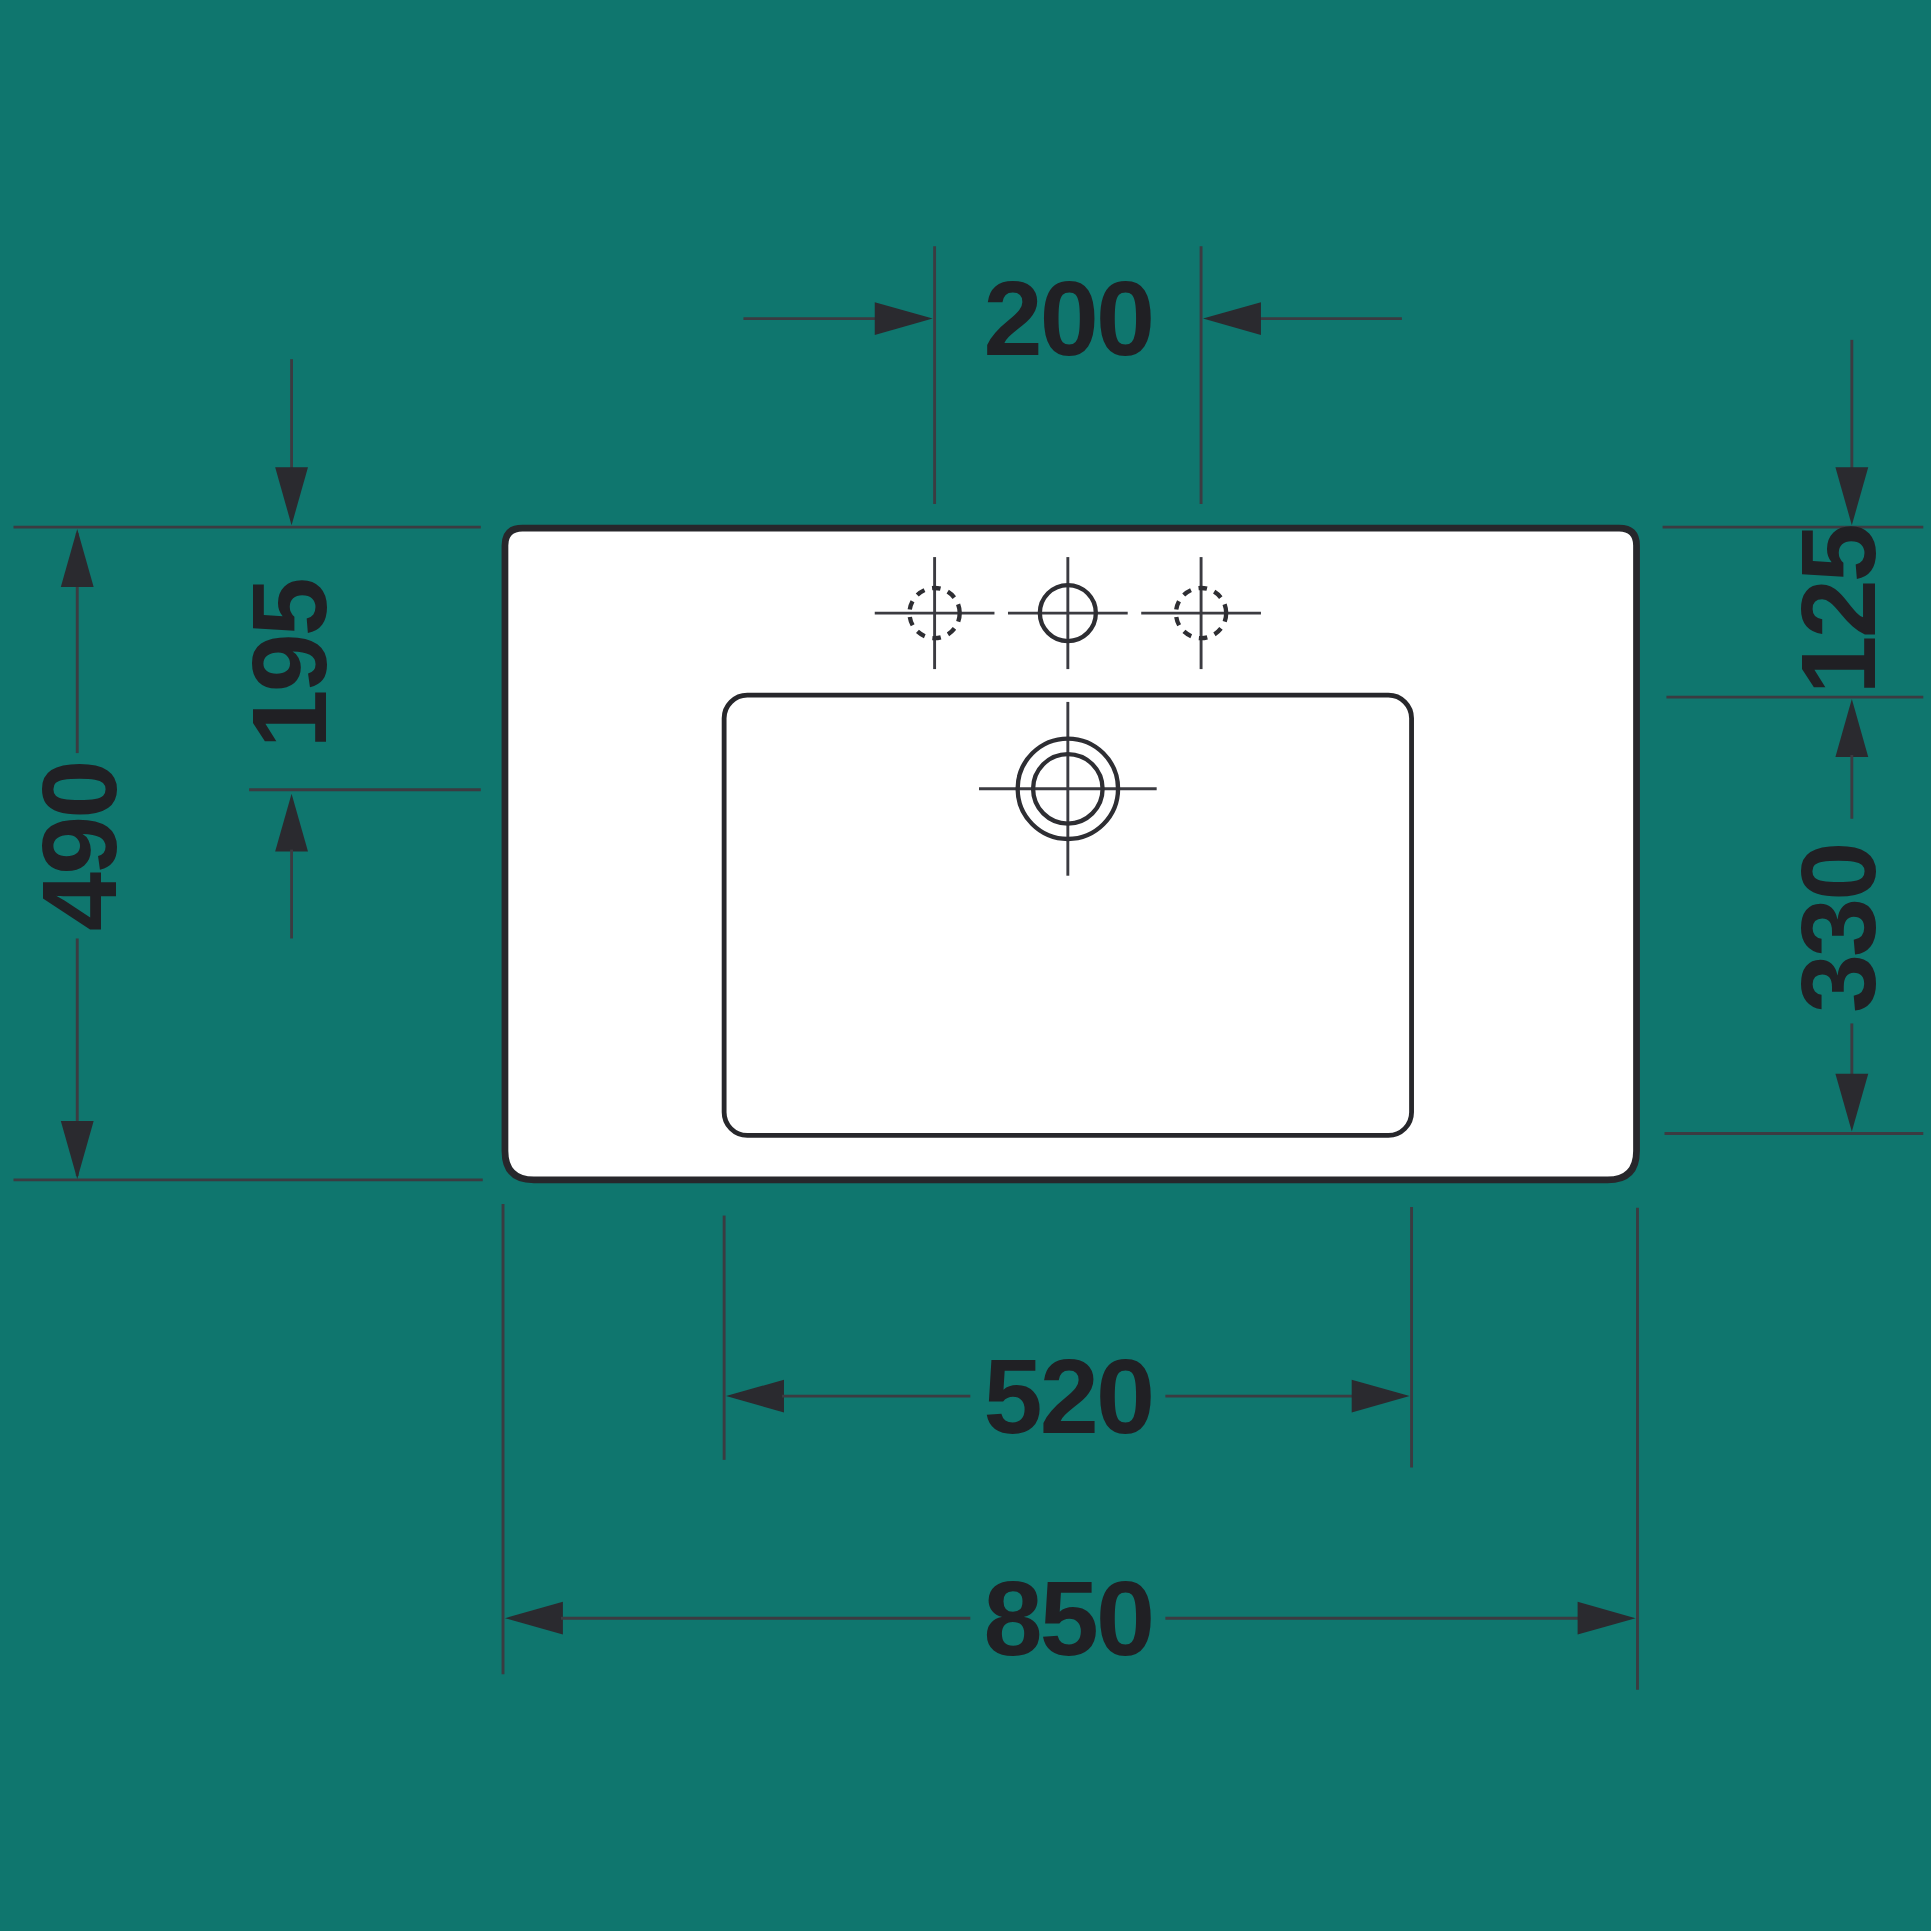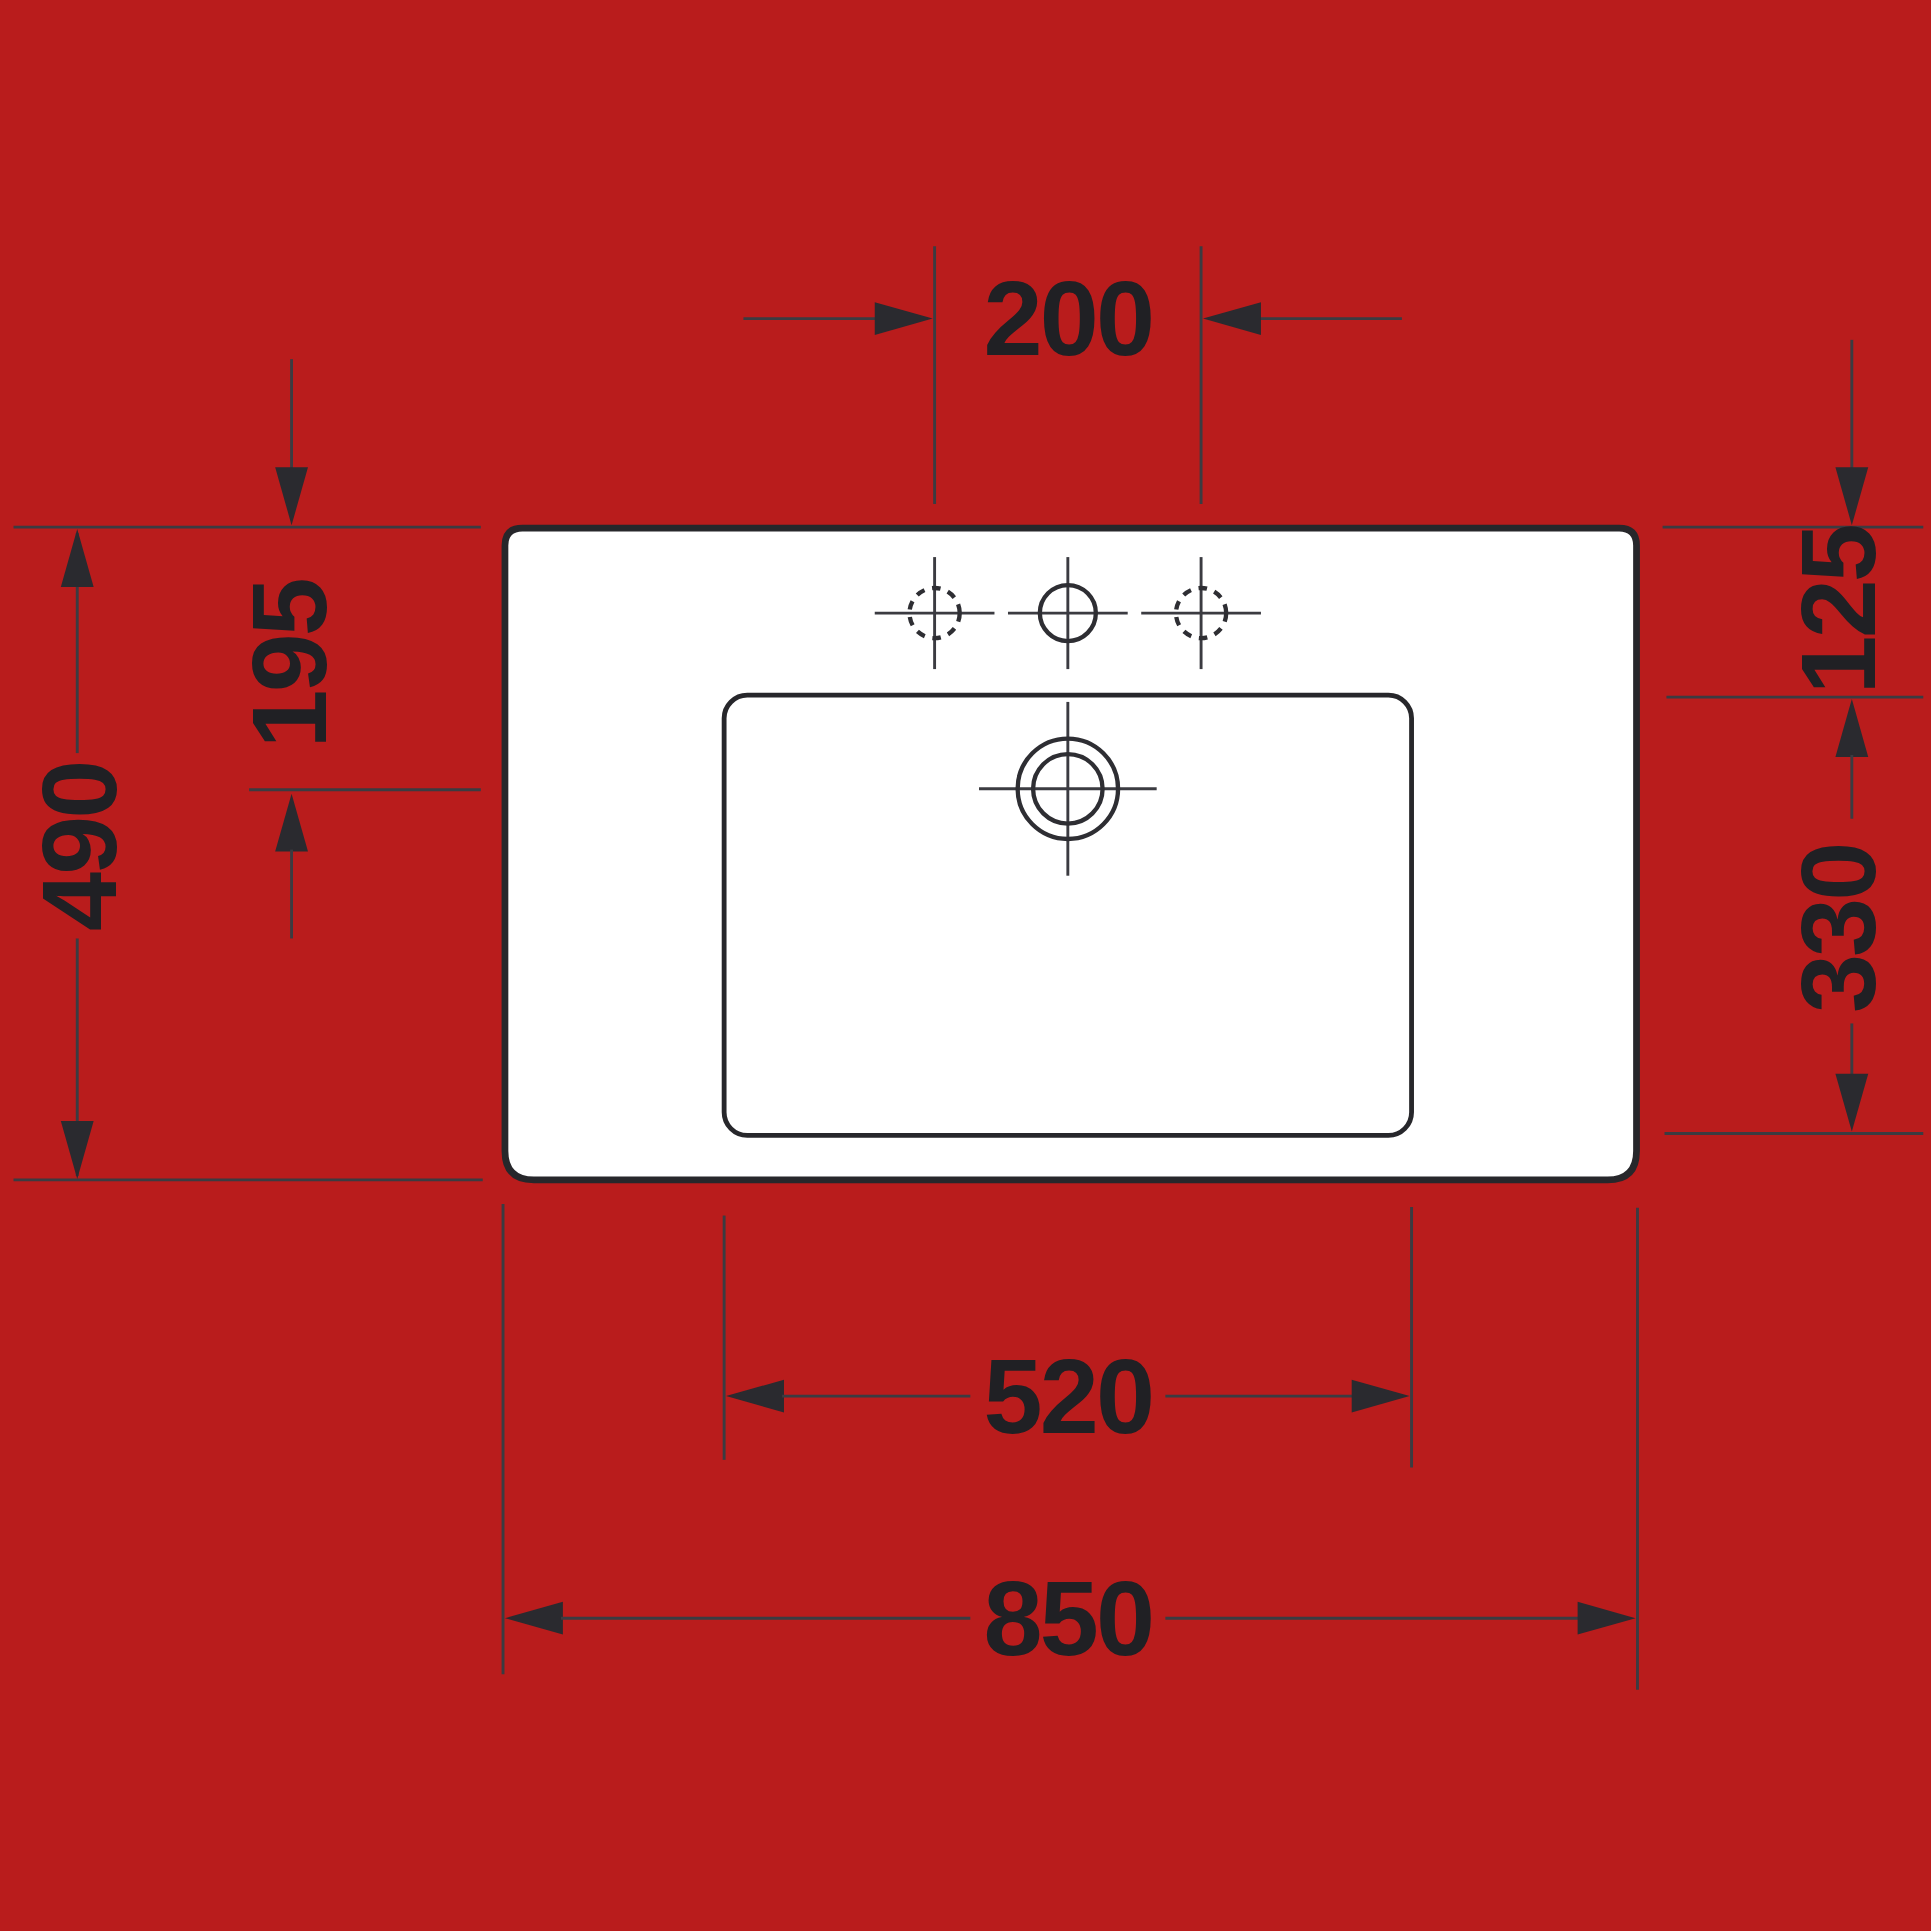--- a/index.html
+++ b/index.html
@@ -7,21 +7,21 @@
     padding: 0;
     background: #ffffff;
     width: 100%;
     height: 100%;
   }
   #drawing-stage {
     width: 100vmin;
     height: 100vmin;
     margin: 0 auto;
     display: block;
-    background: #b91c1c;
+    background: #0f766e;
   }
   svg { display: block; }
   .outline {
     fill: #ffffff;
     stroke: #27272b;
   }
   .thin {
     stroke: #3b3b41;
     stroke-width: 3;
     fill: none;

